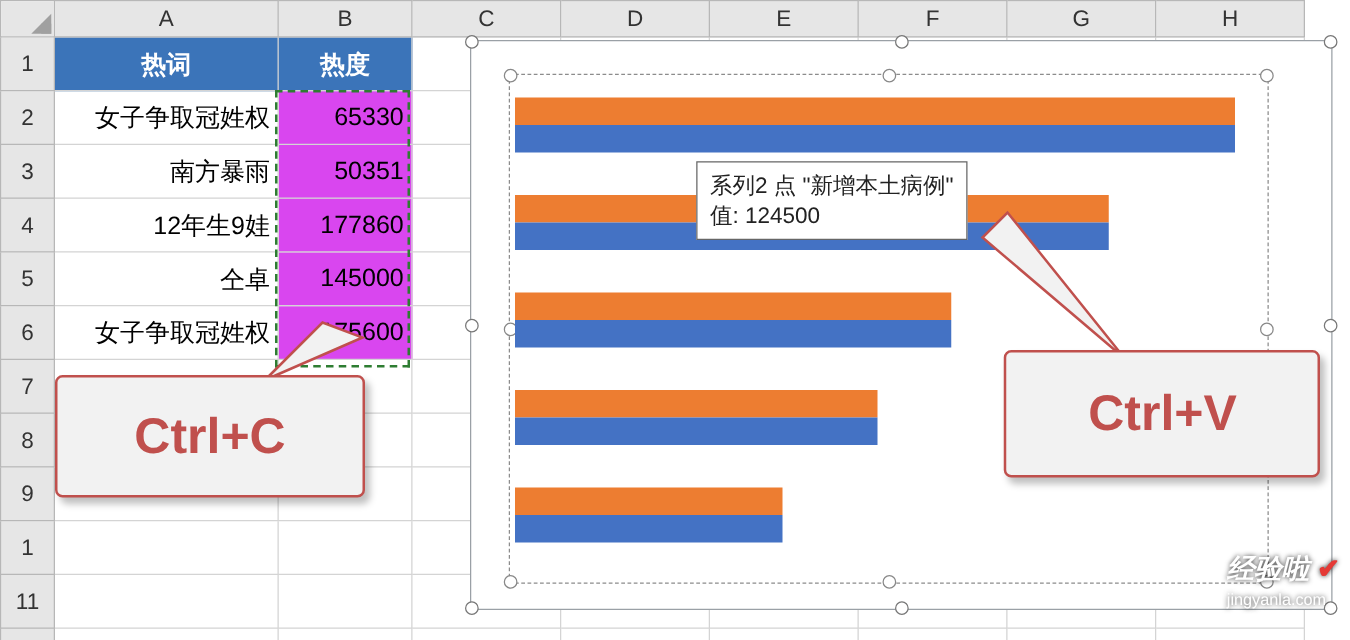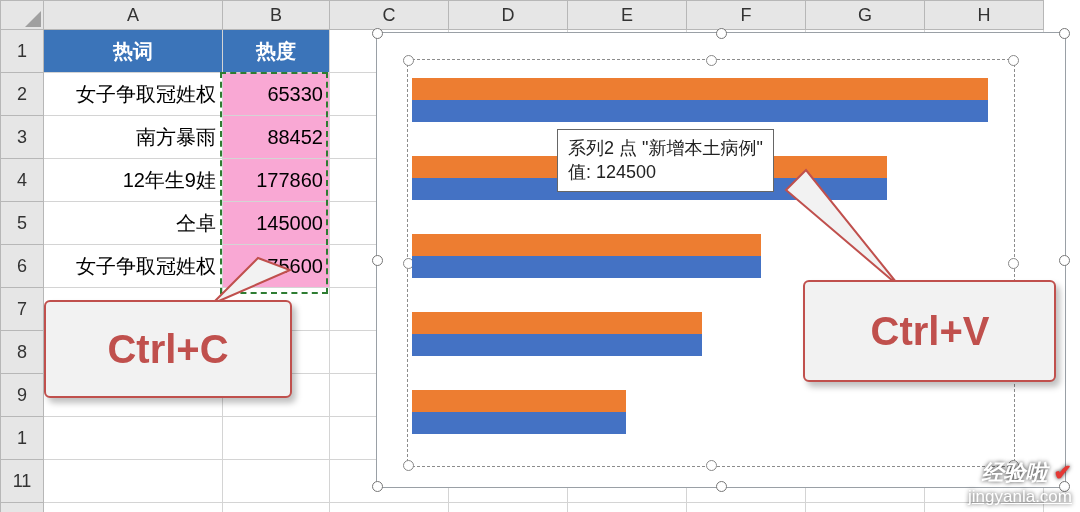--- a/index.html
+++ b/index.html
@@ -63,21 +63,21 @@
   .colC, .colD, .colE, .colF, .colG, .colH { width: 116px; }
   .hd-blue {
     background: #3b74b9;
     color: #fff;
     font-weight: bold;
     text-align: center;
     font-size: 20px;
   }
   .txt-left { text-align: right; }
   .txt-right { text-align: right; }
-  .sel-bg { background: #f9a8d4; }
+  .sel-bg { background: #d946ef; }
   .marching-ants {
     position: absolute;
     border: 2.5px dashed #2e7d32;
     pointer-events: none;
   }
   
   .chart-obj {
     position: absolute;
     left: 376px;
     top: 32px;
@@ -155,31 +155,30 @@
     font-family: Arial, sans-serif;
     font-size: 40px;
     display: flex;
     align-items: center;
     justify-content: center;
     padding: 0 16px;
   }
   .watermark {
     position: absolute;
     right: 8px;
-    bottom: 6px;
+    bottom: 24px;
     color: #fff;
     font-weight: 900;
     text-shadow: 0 0 4px rgba(0,0,0,.8);
     font-size: 22px;
     line-height: 1;
-    text-align: right;
     font-style: italic;
   }
   .watermark .check { color: #e53935; font-style: normal; }
-  .watermark .url { font-size: 17px; font-weight: normal; font-style: normal; text-decoration: underline; }
+  .watermark .url { font-size: 13px; font-weight: normal; font-style: normal; }
 </style>
 </head>
 <body>
 
 <table class="spreadsheet">
   <tbody>
       <tr>
     <th class="corner"></th>
     <th class="col-head colA">A</th>
     <th class="col-head colB">B</th>
@@ -208,21 +207,21 @@
     <td class="cell"></td>
         <td class="cell"></td>
         <td class="cell"></td>
         <td class="cell"></td>
         <td class="cell"></td>
         <td class="cell"></td>
   </tr>
   <tr>
     <th class="row-head">3</th>
     <td class="cell txt-left">南方暴雨</td>
-    <td class="cell txt-right sel-bg">88452</td>
+    <td class="cell txt-right sel-bg">50351</td>
     <td class="cell"></td>
         <td class="cell"></td>
         <td class="cell"></td>
         <td class="cell"></td>
         <td class="cell"></td>
         <td class="cell"></td>
   </tr>
   <tr>
     <th class="row-head">4</th>
     <td class="cell txt-left">12年生9娃</td>

